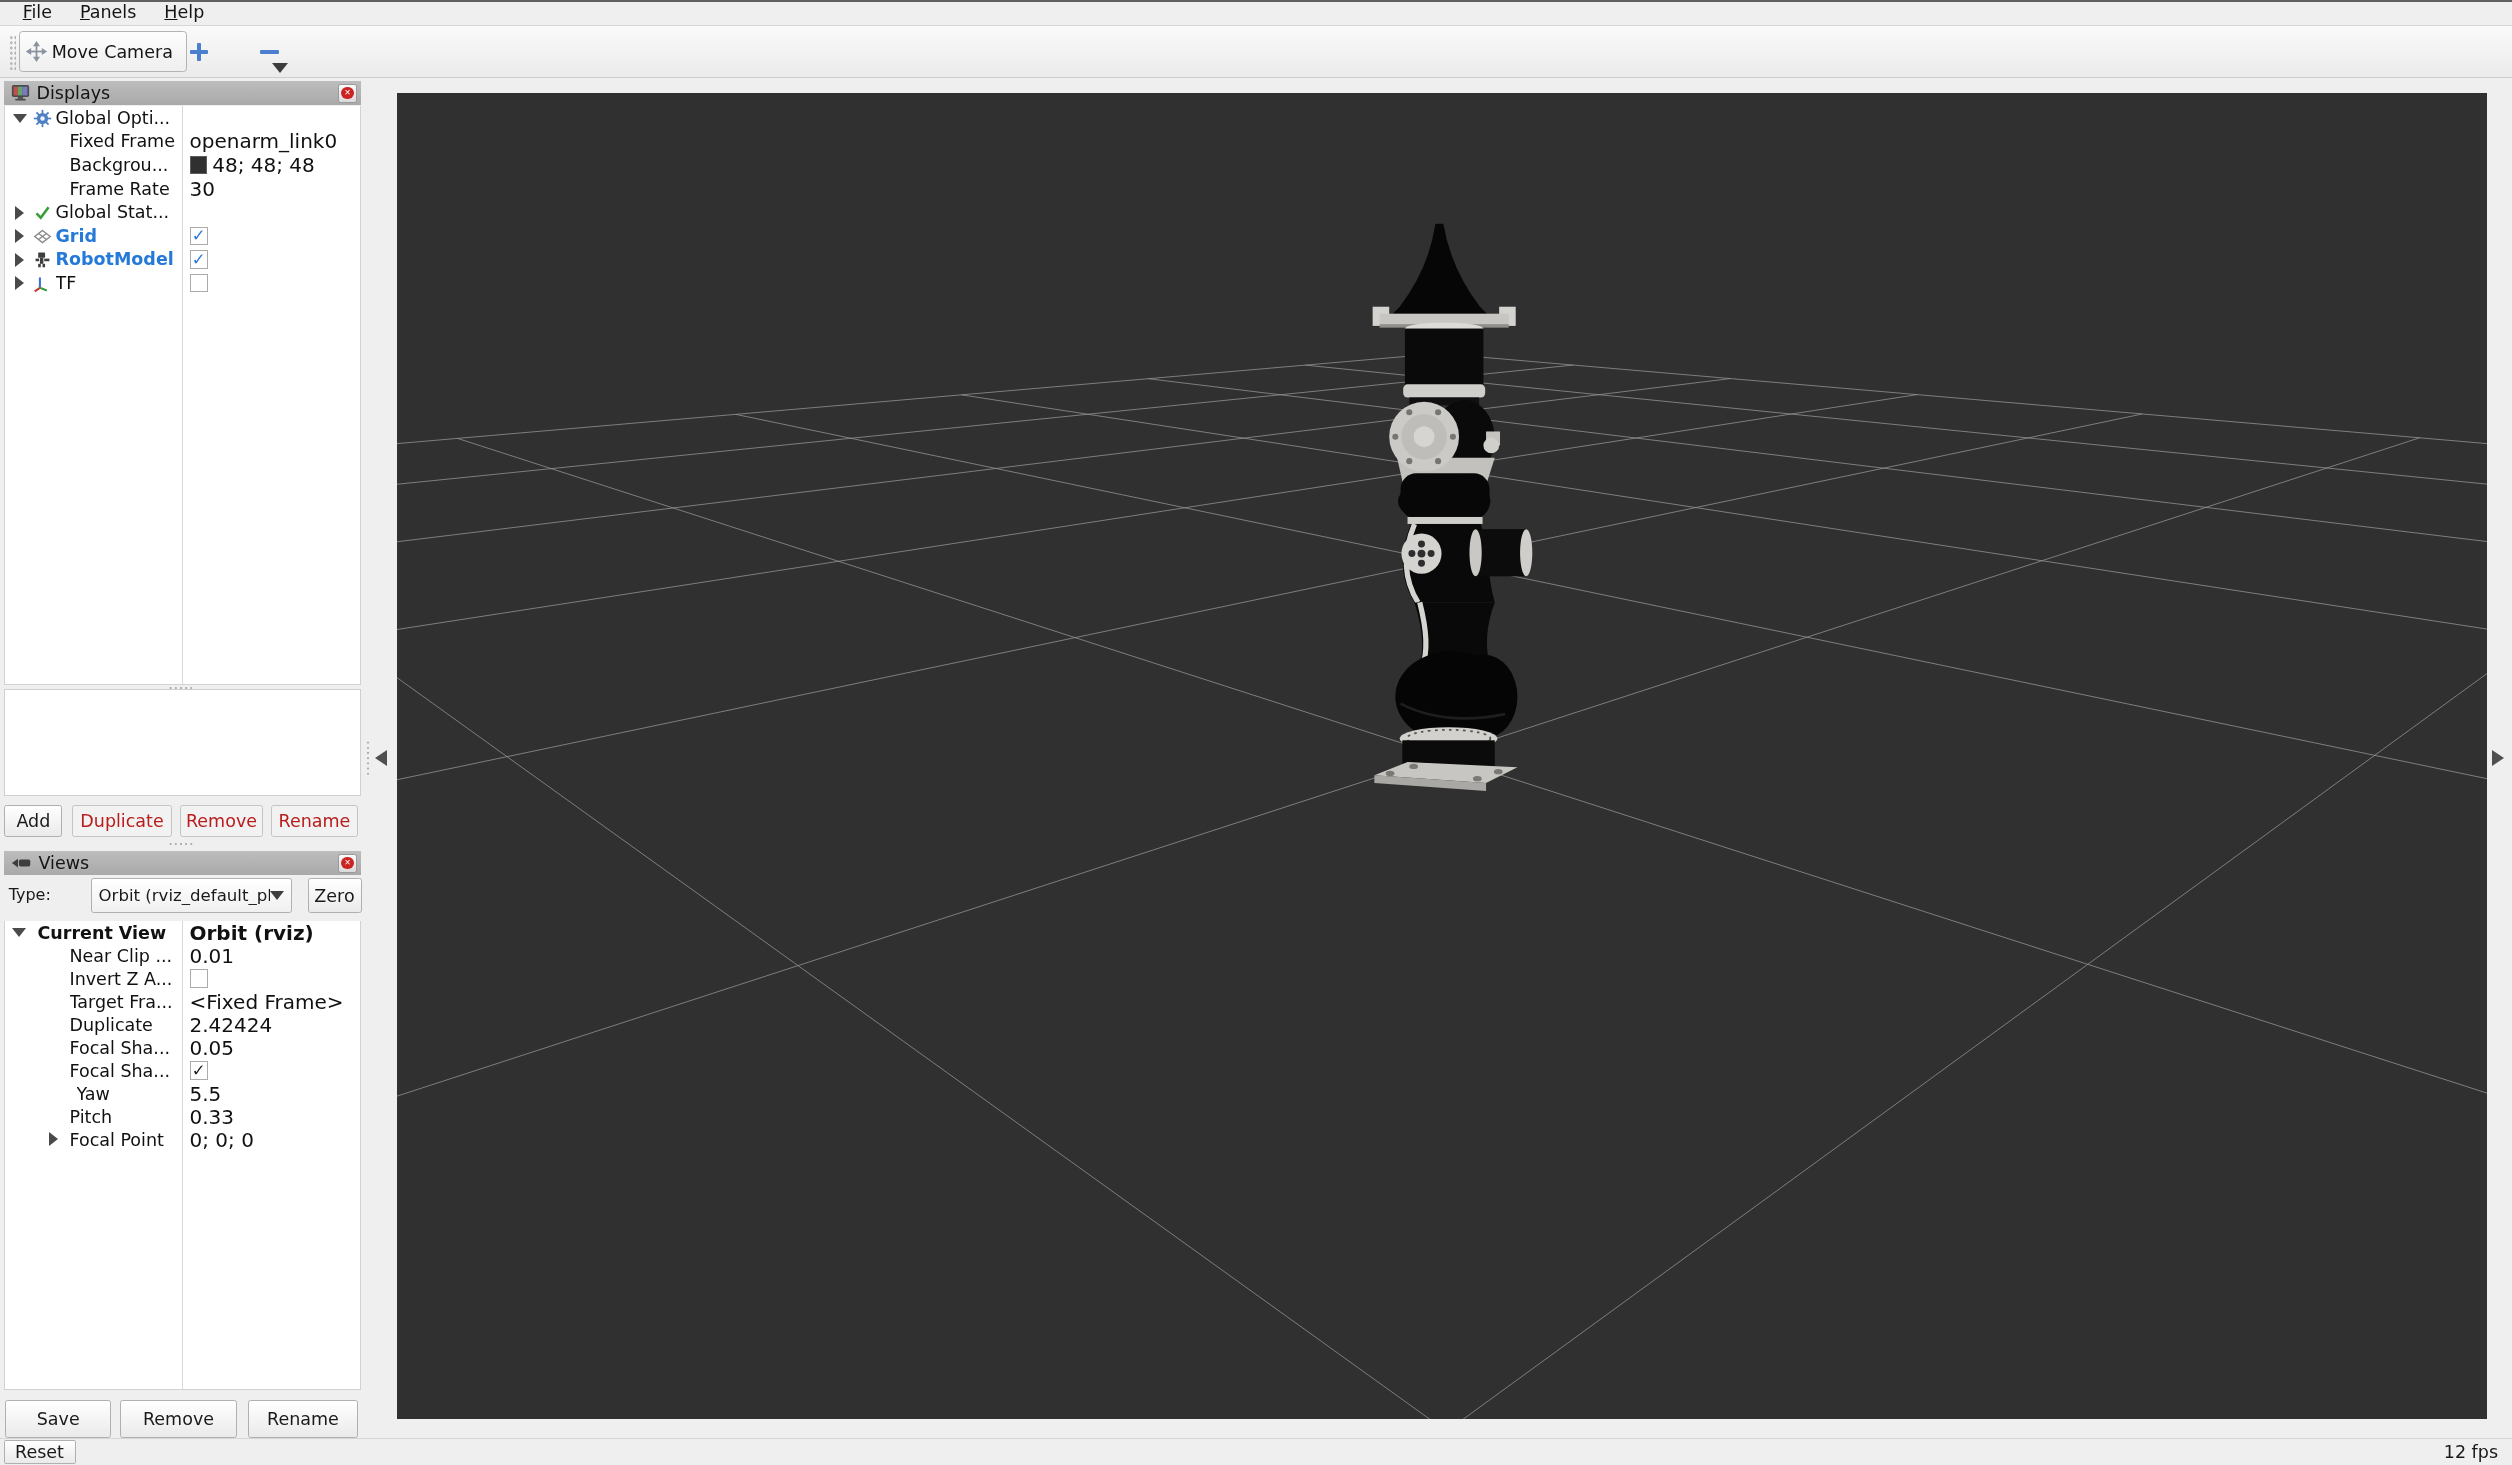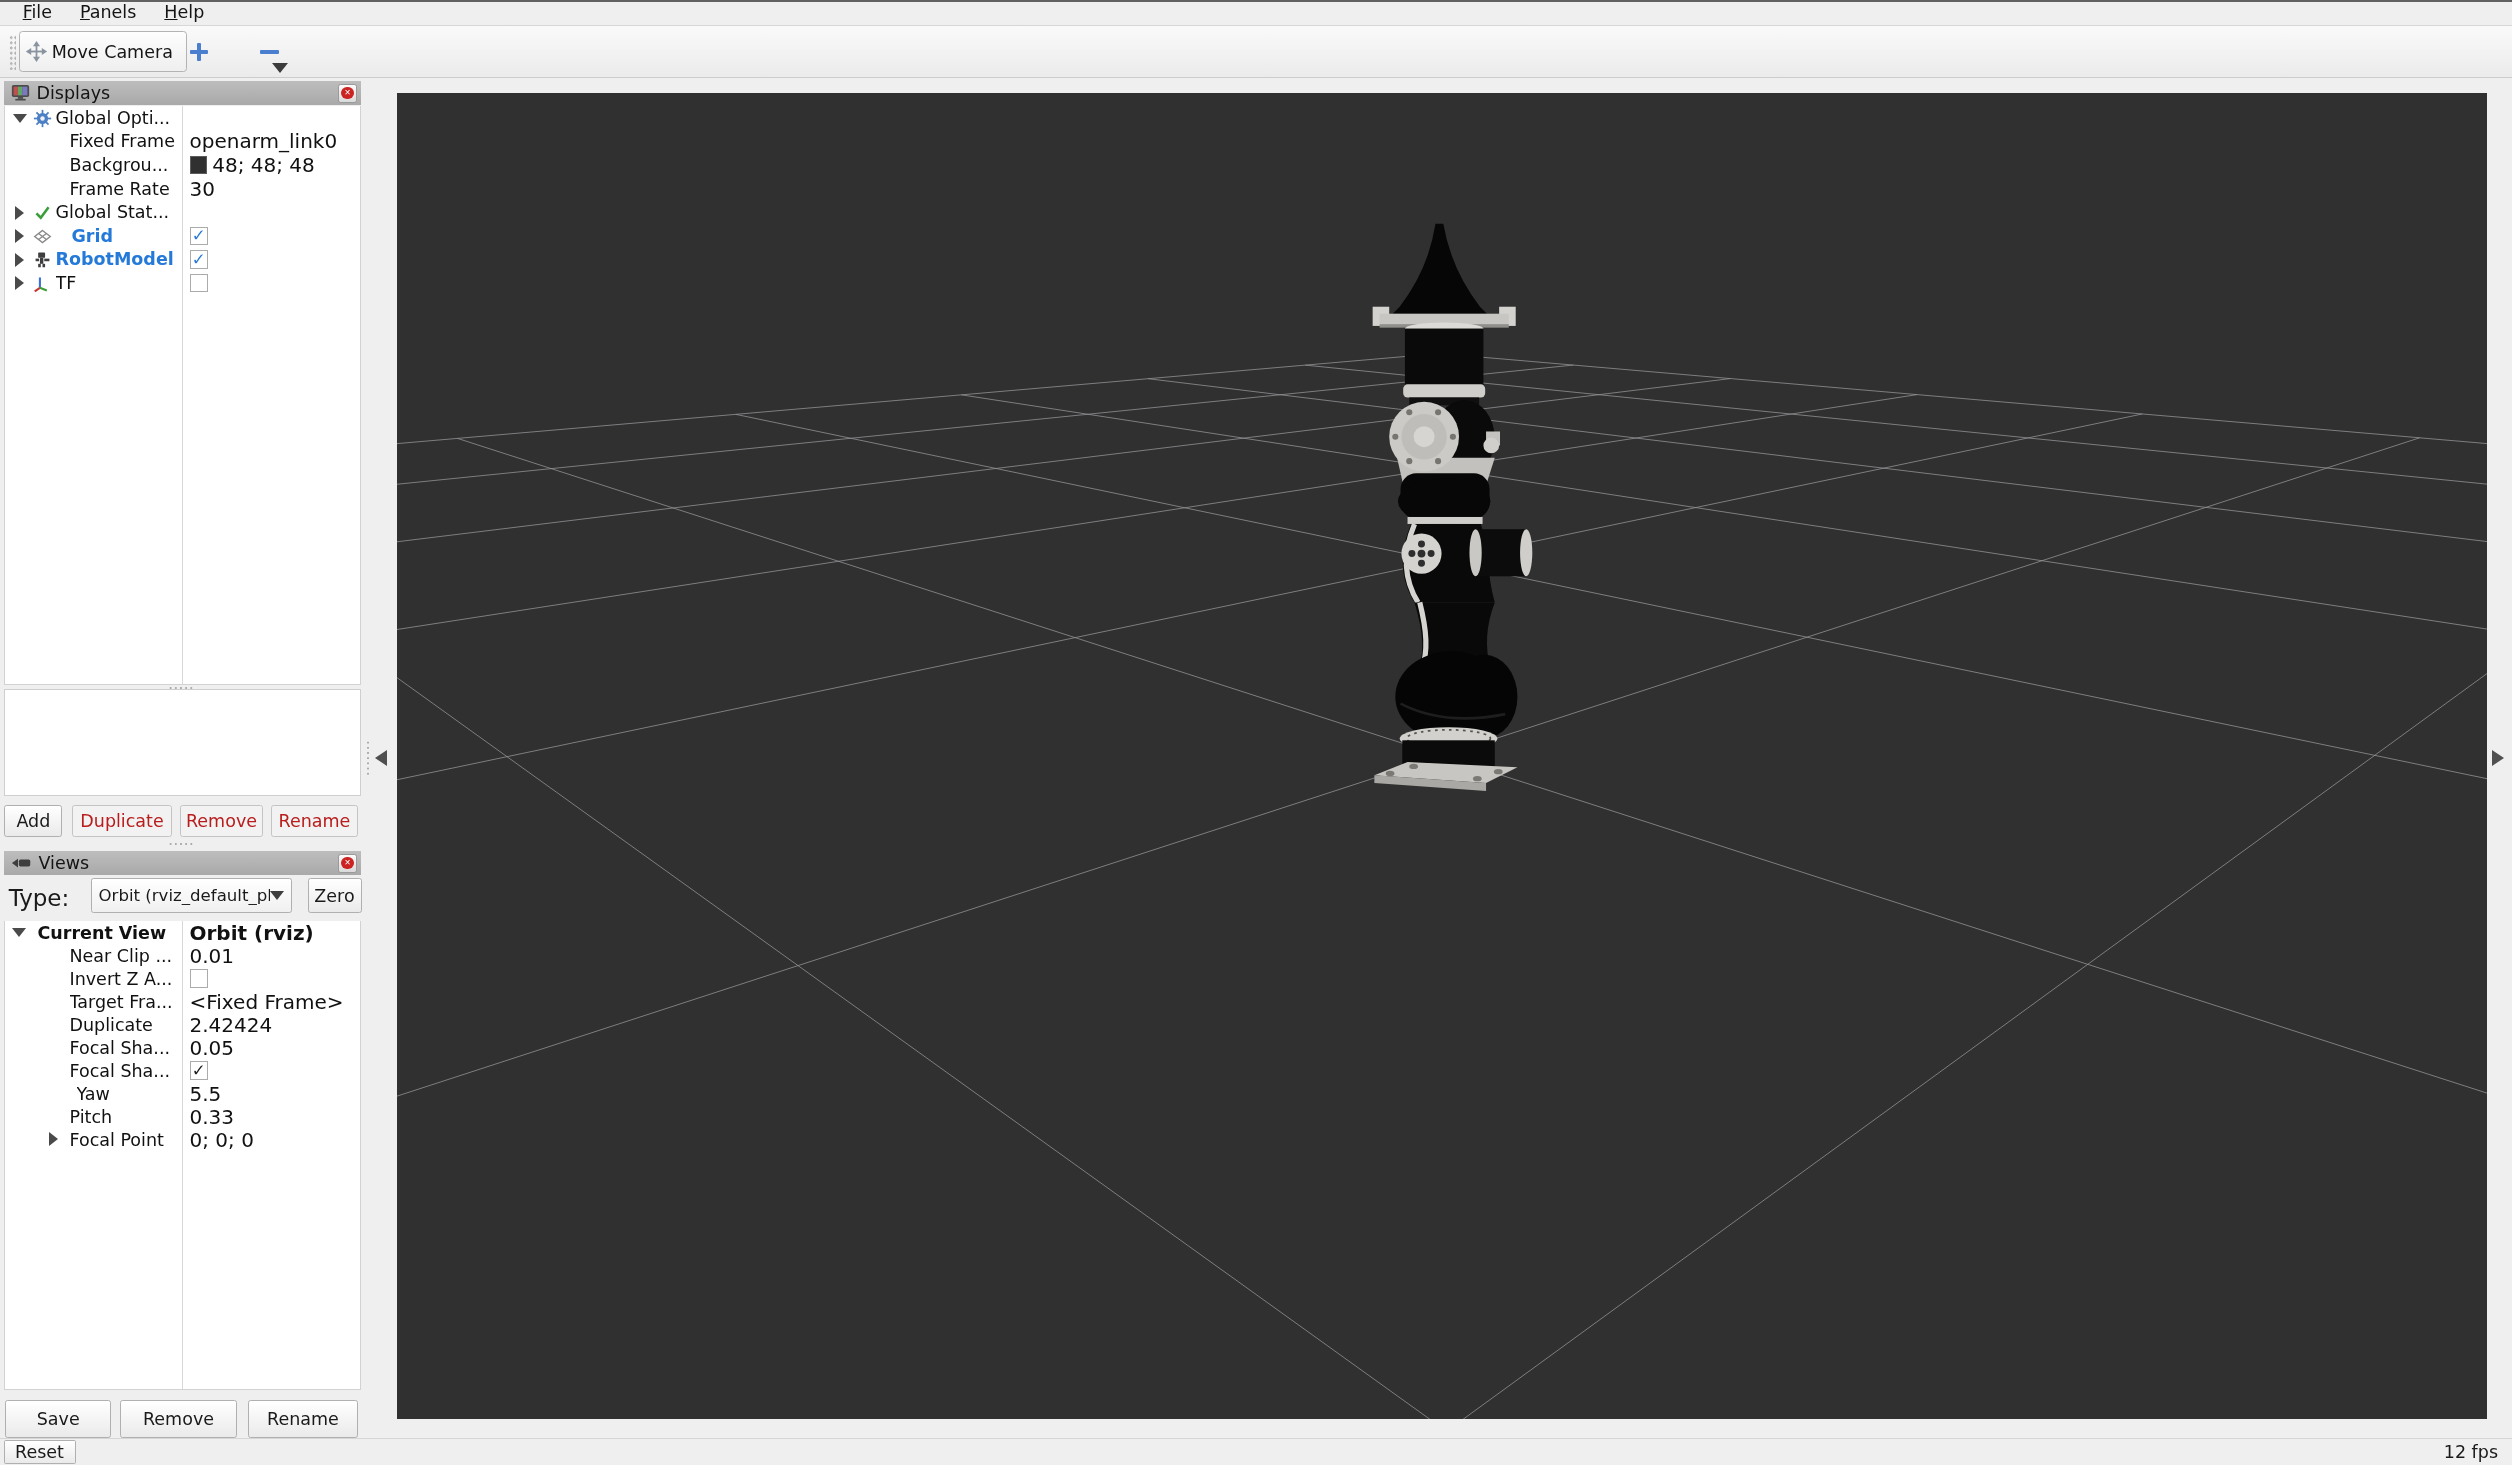--- a/index.html
+++ b/index.html
@@ -66,21 +66,21 @@
   .hsplit { position:absolute; width:26px; height:4.4px;
             background-image:radial-gradient(#ababab 1.1px, transparent 1.3px); background-size:5.2px 4.4px; }
 
   
   .displays-hdr { top:81px; }
   .displays-tree { top:106px; height:579px; }
   .displays-desc { position:absolute; left:3.5px; top:689px; width:357px; height:107px; background:#fff; border:0.9px solid #cfcfcf; }
   .displays-btns .btn { top:805px; height:32px; }
   .views-hdr { top:851px; }
   .views-typerow { position:absolute; left:3.5px; top:878px; width:357px; height:37px; }
-  .type-label { position:absolute; left:5.2px; top:7px; font-size:23px; }
+  .type-label { position:absolute; left:5.2px; top:7px; font-size:16px; }
   .type-select { position:absolute; left:87px; top:0; width:201px; height:35px; border:0.9px solid #b0b0b0; border-radius:2.6px;
                  background:linear-gradient(#ffffff,#f0f0f0); display:flex; align-items:center; padding-left:7px; }
   .type-select .tsv { font-size:16.6px; white-space:nowrap; overflow:hidden; flex:1; }
   .type-select .dda { width:0; height:0; border-left:7.9px solid transparent; border-right:7.9px solid transparent;
                       border-top:9.6px solid #3e3e3e; margin-right:7px; flex:none; }
   .zero-btn { left:304px; top:0; width:54px; height:35px; }
   .views-tree { top:921px; height:469px; }
   .views-btns .btn { top:1400px; height:38px; }
 
   
@@ -192,21 +192,21 @@
 
   <div class="trow" style="height:23.6px;">
     <span class="arr right" style="left:10.5px;top:5.2px;"></span>
     <svg class="ticon" style="left:28px;top:2.6px;" viewBox="0 0 22 22">
       <g fill="none" stroke="#8a8a8a" stroke-width="1.6">
         <polygon points="11,4 20,11 11,18 2,11"></polygon>
           <line x1="6.5" y1="7.5" x2="15.5" y2="14.5"></line>
           <line x1="15.5" y1="7.5" x2="6.5" y2="14.5"></line>
       </g>
     </svg>
-    <span class="tlab bluebold" style="left:67px;width:126px;">Grid</span>
+    <span class="tlab bluebold" style="left:51px;width:126px;">Grid</span>
     <span class="tval">
         <span class="cb checked-blue"></span>
       </span>
   </div>
 
   <div class="trow" style="height:23.6px;">
     <span class="arr right" style="left:10.5px;top:5.2px;"></span>
     <svg class="ticon" style="left:28px;top:2.6px;" viewBox="0 0 22 22">
       <g fill="#3e3e3e">
           <rect x="6" y="3" width="8" height="6" rx="1"></rect>

